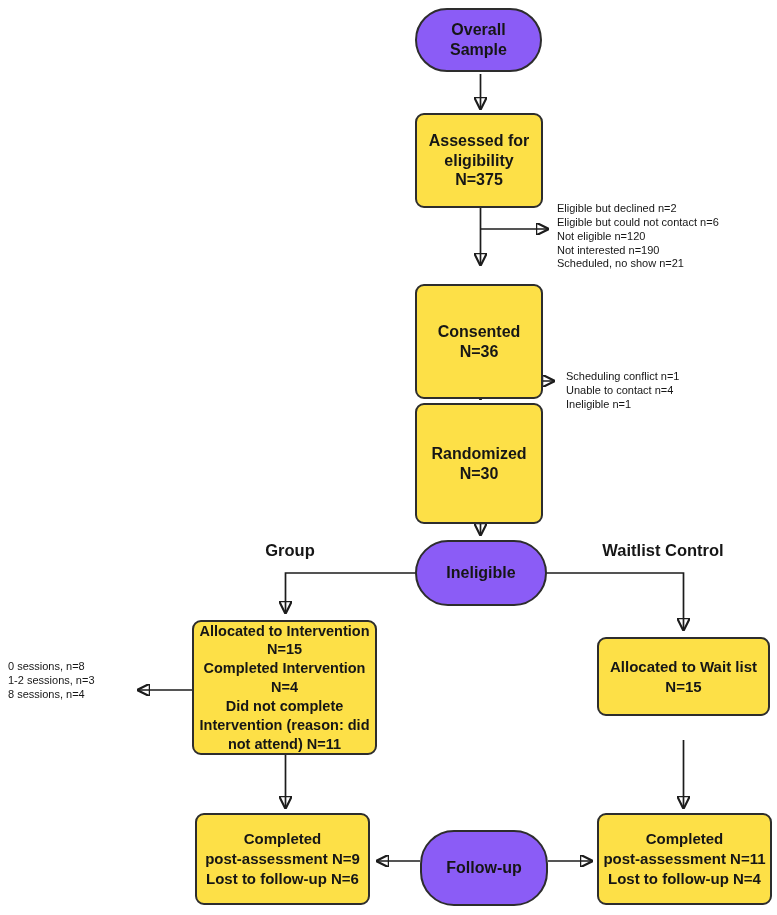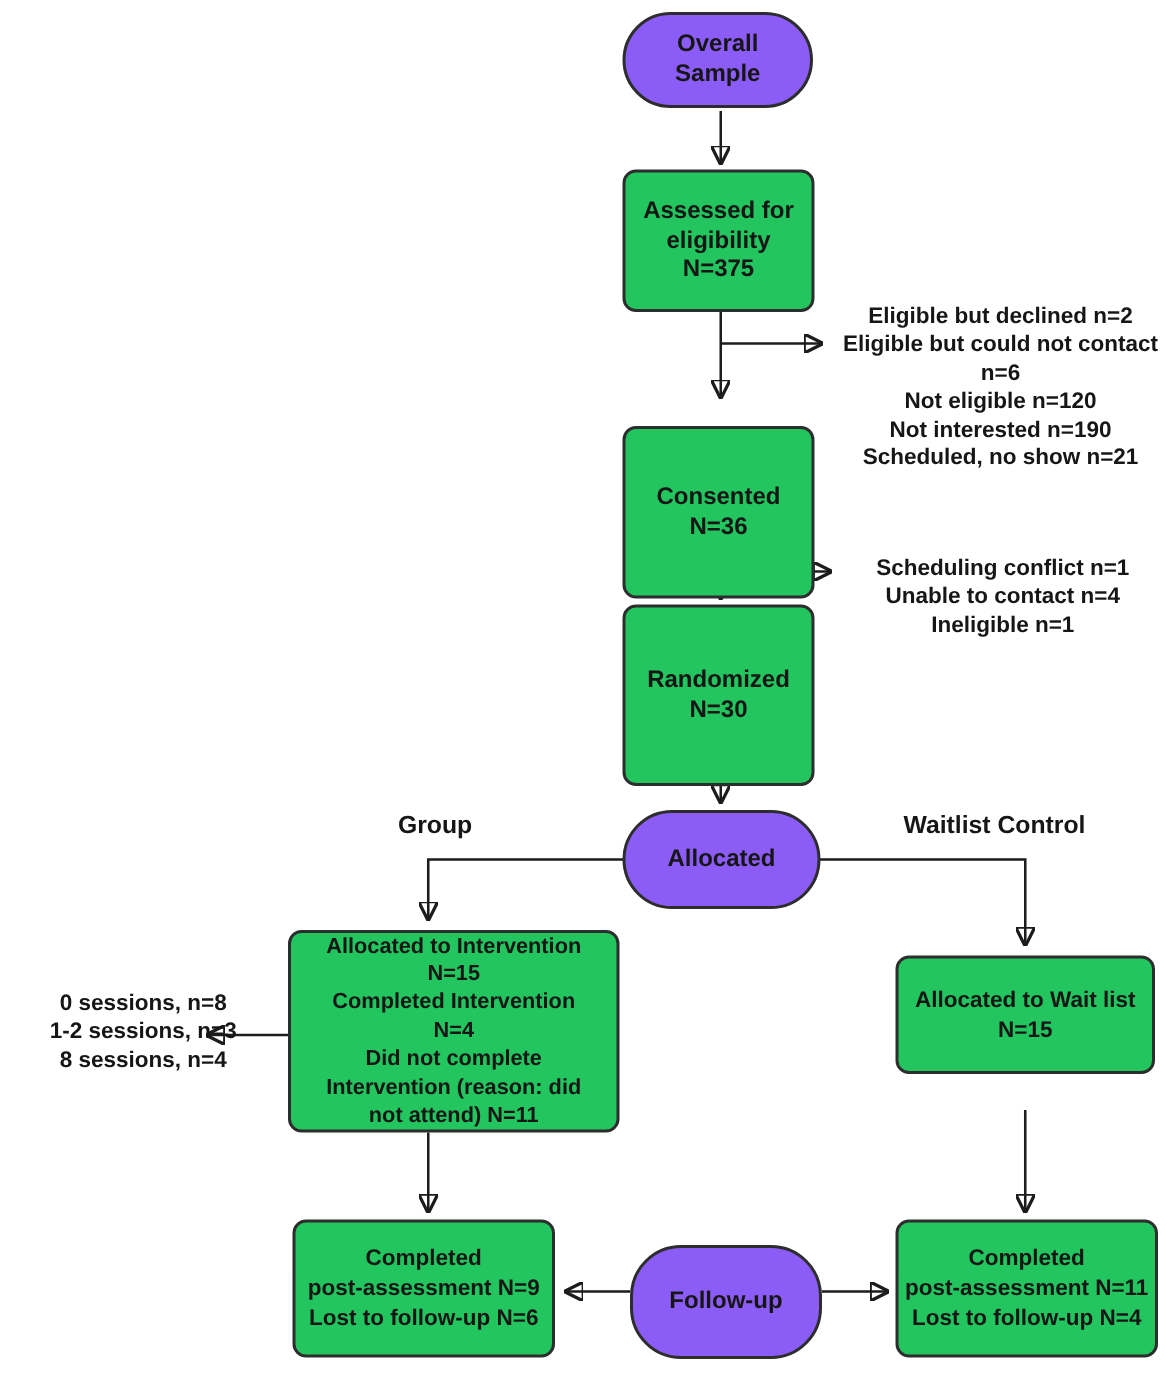--- a/index.html
+++ b/index.html
@@ -28,44 +28,44 @@
     stroke: #1c1c1c;
     stroke-width: 1.7;
   }
   .node {
     position: absolute;
     box-sizing: border-box;
     display: flex;
     align-items: center;
     justify-content: center;
     text-align: center;
-    background: #22c55e;
+    background: #fde047;
     border: 2px solid #2d2d2d;
     border-radius: 9px;
     font-weight: bold;
     font-size: 16px;
     line-height: 1.22;
   }
   .node .txt {
     white-space: pre-line;
     padding: 2px 4px;
   }
   .stadium {
     background: #8b5cf6;
     border-radius: 34px;
     border-width: 2.25px;
   }
   .small-text { font-size: 14.5px; line-height: 1.3; }
   .mid-text   { font-size: 15px;   line-height: 1.32; }
   .annotation {
     position: absolute;
-    font-weight: bold;
-    font-size: 15px;
+    font-weight: normal;
+    font-size: 11px;
     line-height: 1.26;
-    text-align: center;
+    text-align: left;
     white-space: pre-line;
   }
   .branch-label {
     position: absolute;
     font-weight: bold;
     font-size: 16.5px;
     text-align: center;
   }
 </style>
 </head>
@@ -121,30 +121,30 @@
 Ineligible n=1</div>
 
   <div class="node" style="left:415px; top:403px; width:128px; height:121px;">
     <span class="txt">Randomized
 N=30</span>
   </div>
 
   <div class="branch-label" style="left:235px; top:541px; width:110px;">Group</div>
 
   <div class="node stadium" style="left:415px; top:540px; width:132px; height:66px;">
-    <span class="txt">Allocated</span>
+    <span class="txt">Ineligible</span>
   </div>
 
   <div class="branch-label" style="left:583px; top:541px; width:160px;">Waitlist Control</div>
 
   <div class="annotation" style="left:8px; top:660px; width:175px;">0 sessions, n=8
 1-2 sessions, n=3
 8 sessions, n=4</div>
 
-  <div class="node small-text" style="left:192px; top:620px; width:221px; height:135px;">
+  <div class="node small-text" style="left:192px; top:620px; width:185px; height:135px;">
     <span class="txt">Allocated to Intervention
 N=15
 Completed Intervention
 N=4
 Did not complete
 Intervention (reason: did
 not attend) N=11</span>
   </div>
 
   <div class="node mid-text" style="left:597px; top:637px; width:173px; height:79px;">

